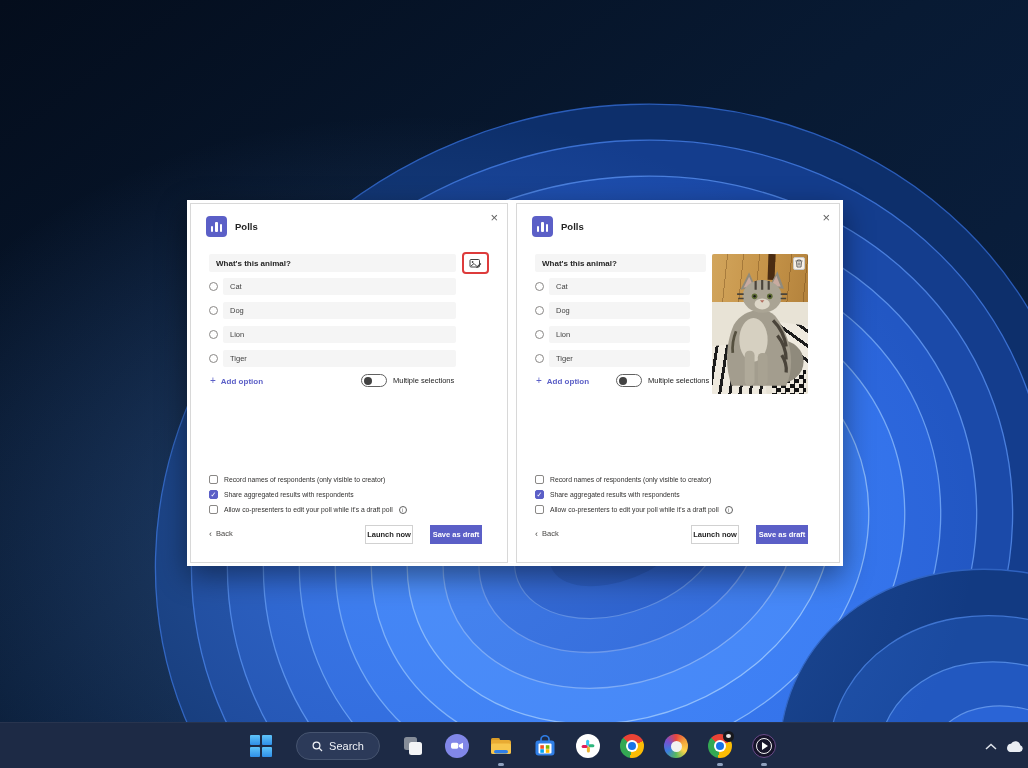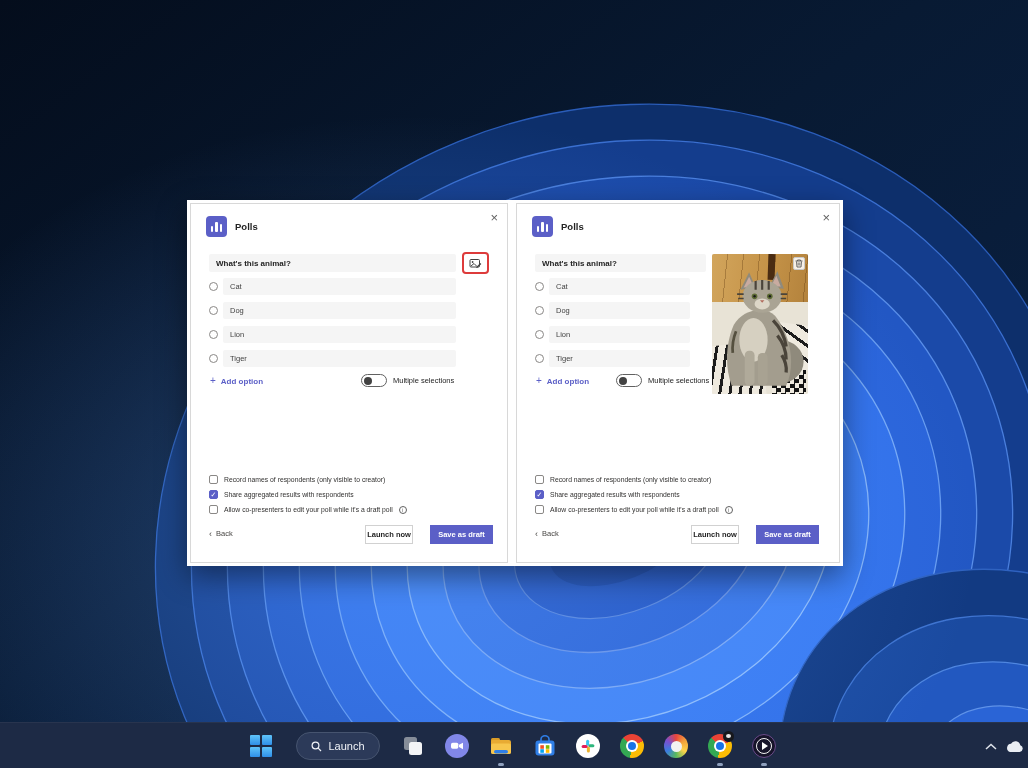--- a/index.html
+++ b/index.html
@@ -74,21 +74,21 @@
   .set-label { font-size:6.8px; color:#323130; }
   .info { width:8px; height:8px; border:1px solid #616161; border-radius:50%; color:#616161; font-size:5.5px;
           line-height:6.5px; text-align:center; font-style:normal; }
 
   .back-btn { position:absolute; left:18px; top:325px; display:flex; align-items:center; gap:4px; background:none; border:none;
               color:#484644; font-size:7.5px; cursor:pointer; font-family:"Liberation Sans", sans-serif; }
   .back-chev { font-size:9px; line-height:8px; }
   .btn { position:absolute; top:321px; height:19px; border-radius:0; font-size:7.5px; font-weight:600;
          font-family:"Liberation Sans", sans-serif; cursor:pointer; }
   .btn-launch { left:174px; width:48px; background:#fff; border:1px solid #d1d1d1; color:#242424; }
-  .btn-save   { left:239px; width:63px; background:#5b5fc7; border:none; color:#fff; }
+  .btn-save   { left:239px; width:52px; background:#5b5fc7; border:none; color:#fff; }
 
   
   .taskbar { position:absolute; left:0; bottom:0; width:1028px; height:46px; background:#1d2a45;
              border-top:1px solid rgba(255,255,255,.05); }
   .tb-icon { position:absolute; top:10px; width:26px; height:26px; border:none; background:none; cursor:pointer;
              display:flex; align-items:center; justify-content:center; }
   .search-pill { position:absolute; left:296px; top:9px; width:84px; height:28px; border-radius:14px;
                  background:#2c3a59; border:1px solid #46546f; display:flex; align-items:center; justify-content:center;
                  gap:6px; color:#f0f3f8; font-size:11px; cursor:pointer; font-family:"Liberation Sans", sans-serif; }
   .start-grid { display:grid; grid-template-columns:10px 10px; grid-template-rows:10px 10px; gap:1.5px; }
@@ -340,21 +340,21 @@
           <i></i>
           <i></i>
         </span>
     </button>
 
     <div class="search-pill">
       <svg width="11" height="11" viewBox="0 0 11 11">
         <circle cx="4.5" cy="4.5" r="3.4" fill="none" stroke="#f0f3f8" stroke-width="1.2"></circle>
         <path d="M7.2 7.2 L10 10" stroke="#f0f3f8" stroke-width="1.2"></path>
       </svg>
-      <span>Launch</span>
+      <span>Search</span>
     </div>
 
     <button class="tb-icon" style="left:400px">
       <span style="position:relative;width:26px;height:26px">
         <span class="tv-back"></span>
           <span class="tv-front"></span>
       </span>
     </button>
 
     <button class="tb-icon" style="left:444px">

